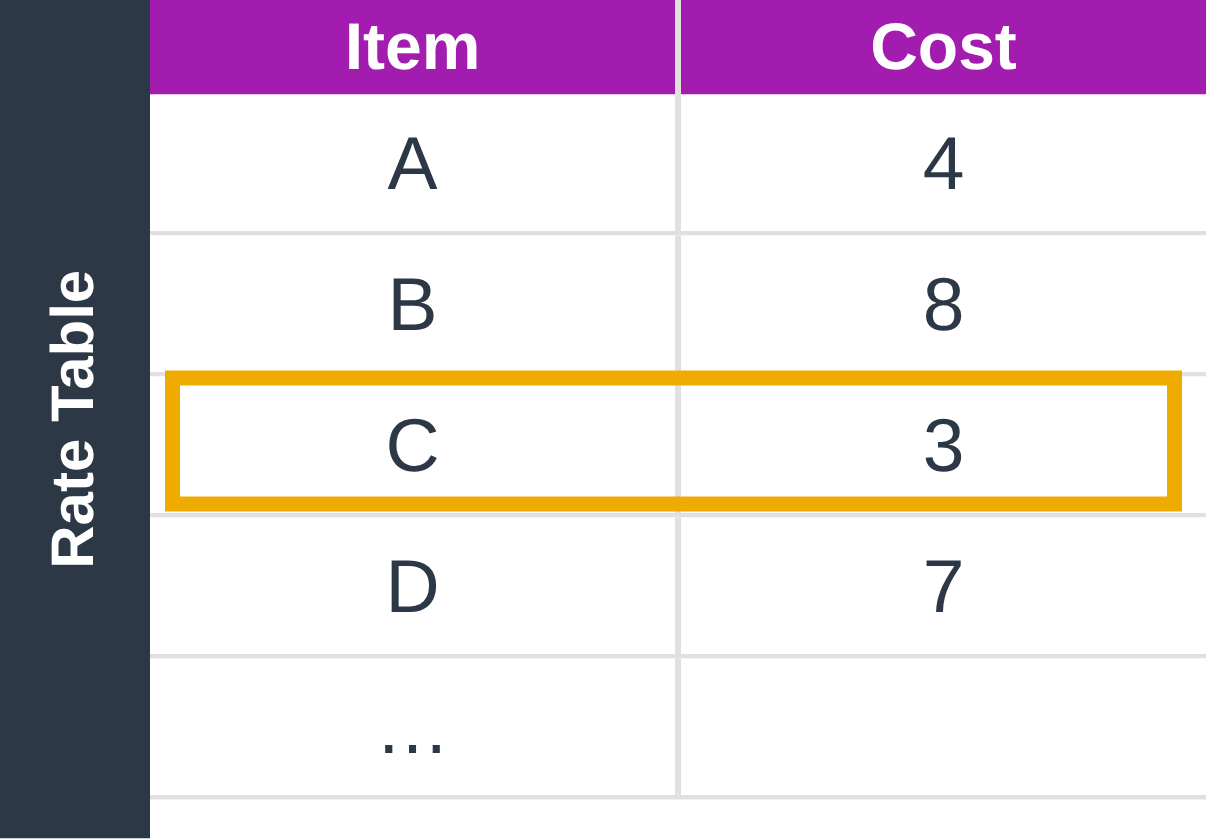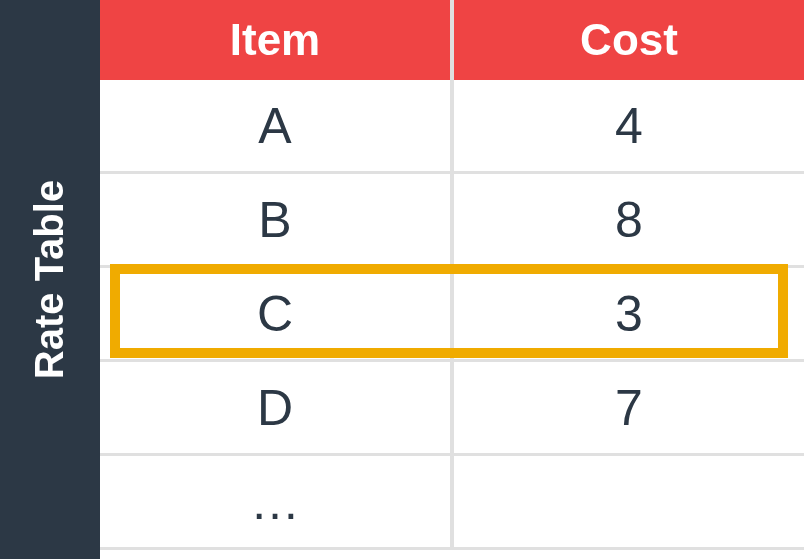--- a/index.html
+++ b/index.html
@@ -32,23 +32,23 @@
       white-space: nowrap;
     }
     .table-container {
       flex: 1;
       display: flex;
       flex-direction: column;
       position: relative;
     }
     .table-header {
       display: flex;
-      background: #ef4444;
+      background: #a21caf;
       color: #fff;
-      height: 80px;
+      height: 63px;
     }
     .header-cell {
       flex: 1;
       display: flex;
       align-items: center;
       justify-content: center;
       font-size: 44px;
       font-weight: 700;
       border-right: 4px solid #e0e0e0;
     }

